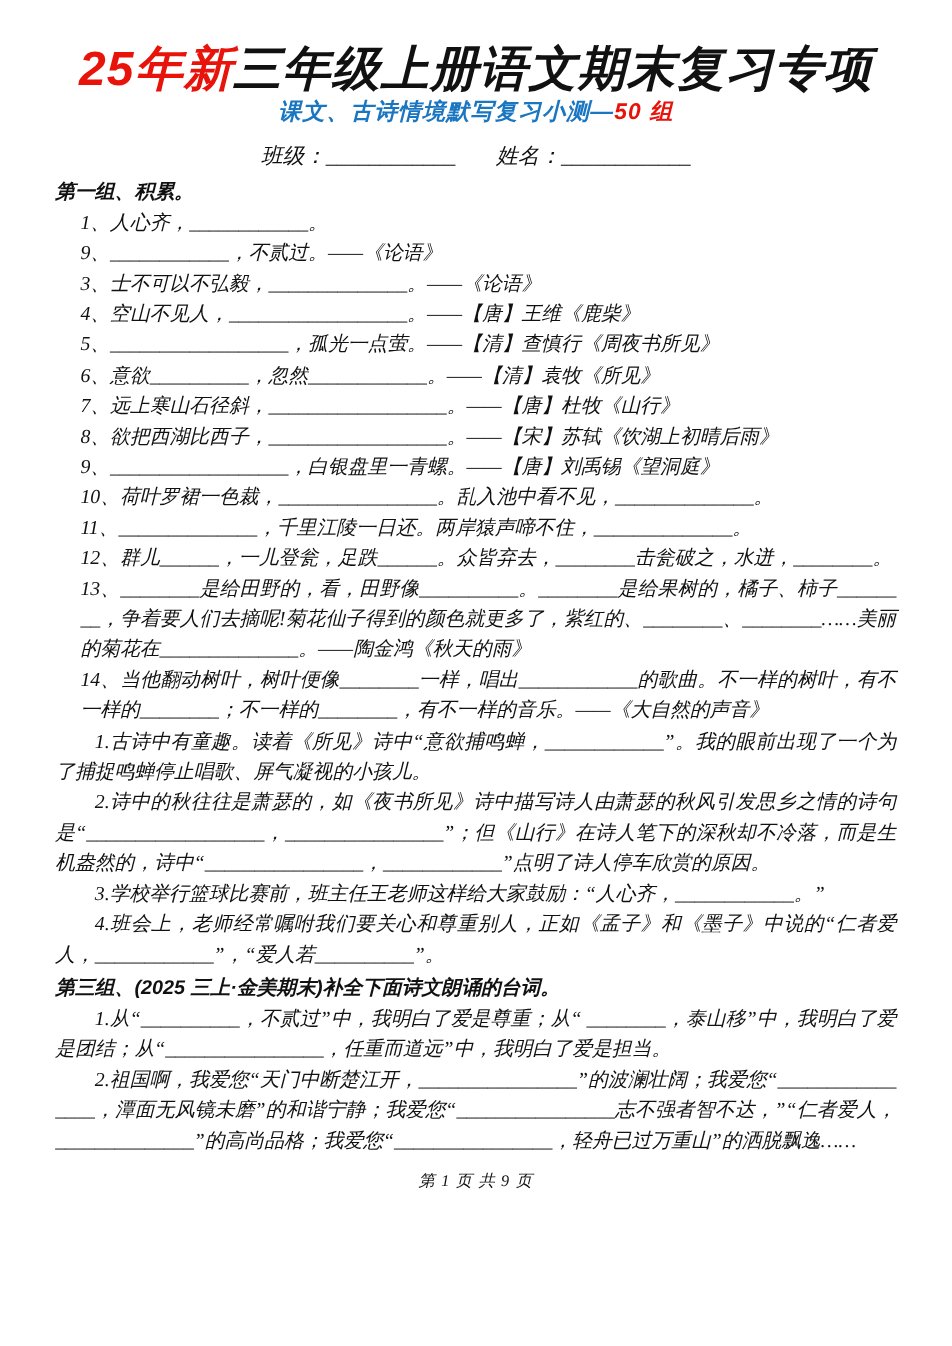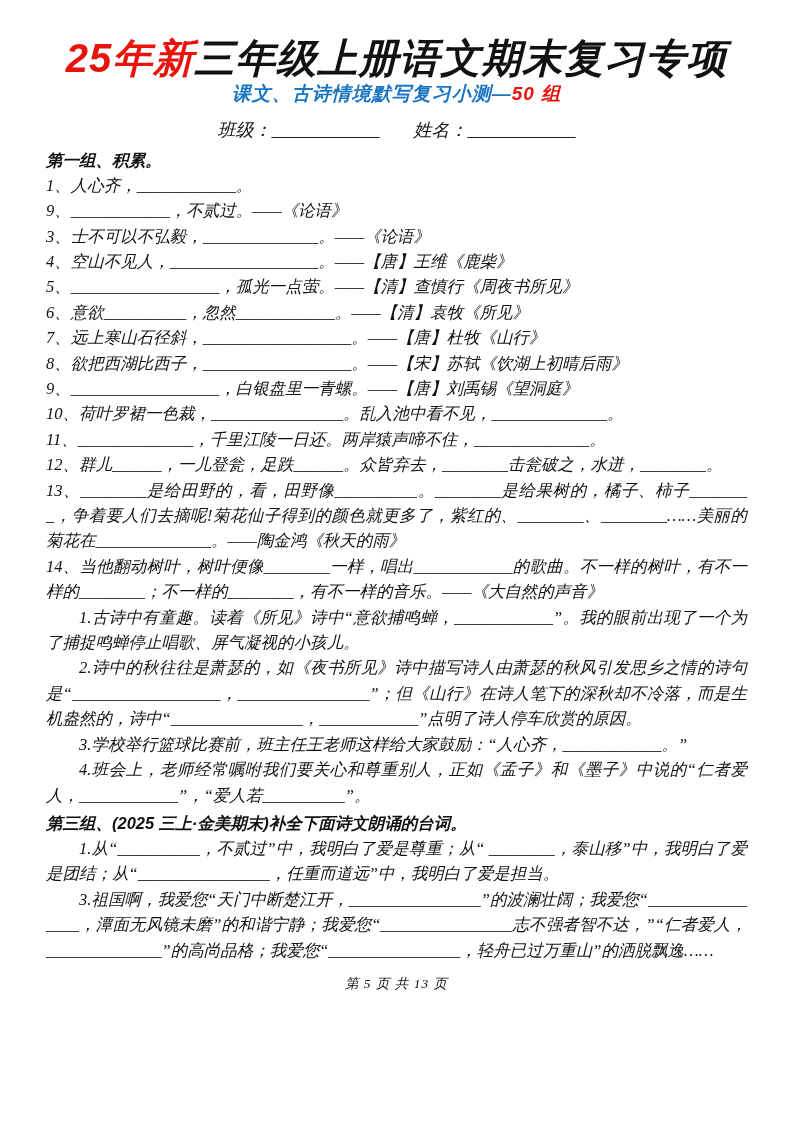--- a/index.html
+++ b/index.html
@@ -33,21 +33,21 @@
   .fields .gap { display:inline-block; width:34px; }
 
   .sec-heading {
     font-family:"Liberation Sans","DejaVu Sans",sans-serif;
     font-weight:700; font-size:16.5px; line-height:25px; margin-top:3px;
   }
   p.item {
     font-size:16.5px; line-height:25.4px;
     text-align:justify; word-break:break-all;
   }
-  .s1 p.item { margin-left:0; }
+  .s1 p.item { margin-left:21px; }
   .s23 p.item { text-indent:2em; }
 
   .footer {
     text-align:center; font-size:13.5px; margin-top:12px; letter-spacing:1px;
   }
 </style>
 </head>
 <body>
 
 <div class="page">
@@ -85,18 +85,18 @@
   <div class="s23">
     <p class="item">1.古诗中有童趣。读着《所见》诗中“意欲捕鸣蝉，____________”。我的眼前出现了一个为了捕捉鸣蝉停止唱歌、屏气凝视的小孩儿。</p>
     <p class="item">2.诗中的秋往往是萧瑟的，如《夜书所见》诗中描写诗人由萧瑟的秋风引发思乡之情的诗句是“__________________，________________”；但《山行》在诗人笔下的深秋却不冷落，而是生机盎然的，诗中“________________，____________”点明了诗人停车欣赏的原因。</p>
     <p class="item">3.学校举行篮球比赛前，班主任王老师这样给大家鼓励：“人心齐，____________。”</p>
     <p class="item">4.班会上，老师经常嘱咐我们要关心和尊重别人，正如《孟子》和《墨子》中说的“仁者爱人，____________”，“爱人若__________”。</p>
   </div>
 
   <div class="s23">
     <div class="sec-heading">第三组、(2025 三上·金美期末)补全下面诗文朗诵的台词。</div>
     <p class="item">1.从“__________，不贰过”中，我明白了爱是尊重；从“ ________，泰山移”中，我明白了爱是团结；从“________________，任重而道远”中，我明白了爱是担当。</p>
-    <p class="item">3.祖国啊，我爱您“天门中断楚江开，________________”的波澜壮阔；我爱您“________________，潭面无风镜未磨”的和谐宁静；我爱您“________________志不强者智不达，”“仁者爱人，______________”的高尚品格；我爱您“________________，轻舟已过万重山”的洒脱飘逸……</p>
+    <p class="item">2.祖国啊，我爱您“天门中断楚江开，________________”的波澜壮阔；我爱您“________________，潭面无风镜未磨”的和谐宁静；我爱您“________________志不强者智不达，”“仁者爱人，______________”的高尚品格；我爱您“________________，轻舟已过万重山”的洒脱飘逸……</p>
   </div>
 
-  <div class="footer">第 5 页 共 13 页</div>
+  <div class="footer">第 1 页 共 9 页</div>
 
 </div>
 
 </body></html>

